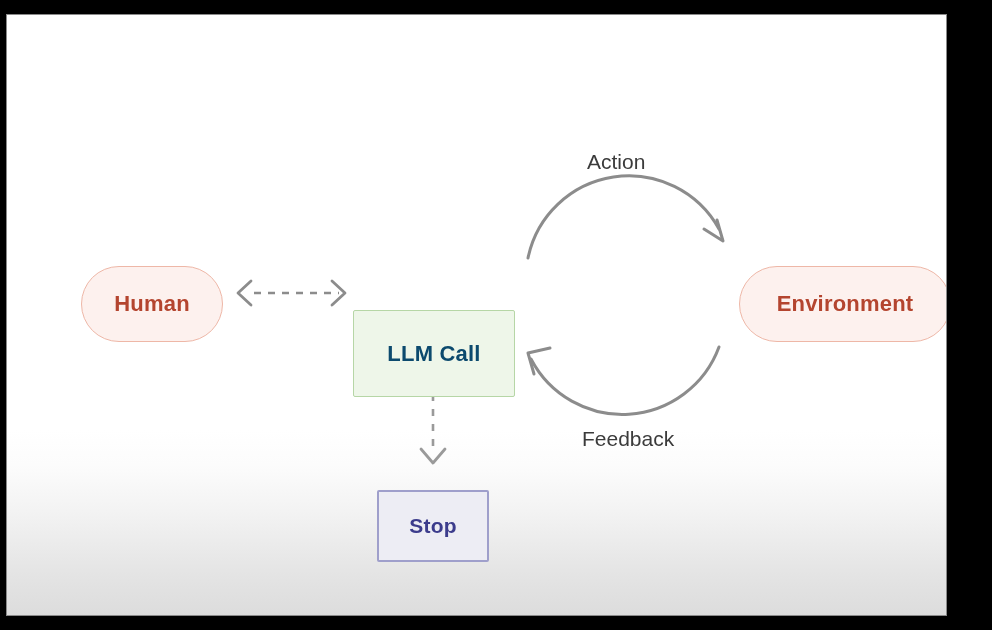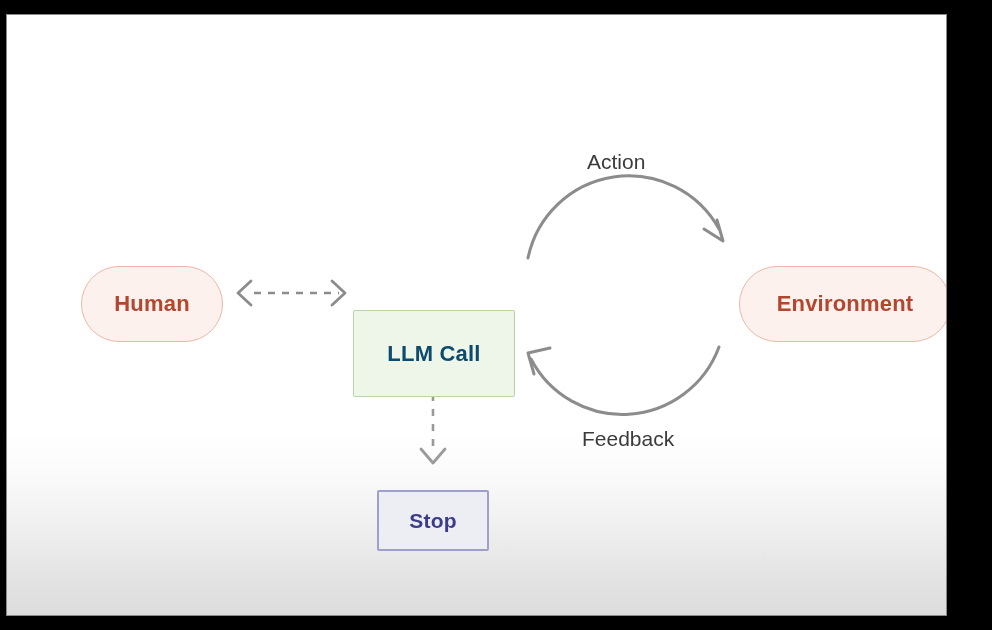--- a/index.html
+++ b/index.html
@@ -83,21 +83,21 @@
     background: #fdf1ee;
     border: 1.6px solid #eeb7a7;
     color: #b4452f;
     font-size: 22px;
   }
 
   #node-stop {
     left: 370px;
     top: 475px;
     width: 112px;
-    height: 61px;
+    height: 72px;
     border-radius: 2px;
     background: #ededf4;
     border: 2px solid #9f9fcb;
     color: #3c3c8c;
     font-size: 21px;
   }
 
   
   .edge-label {
     position: absolute;

